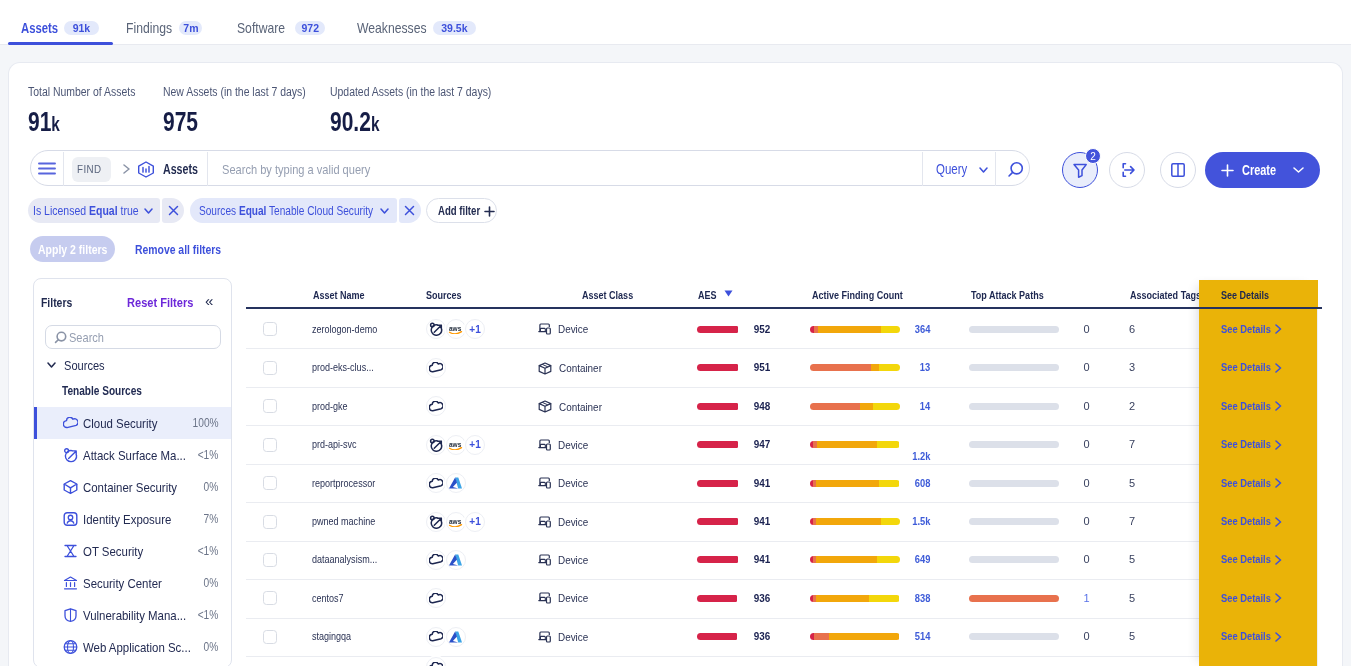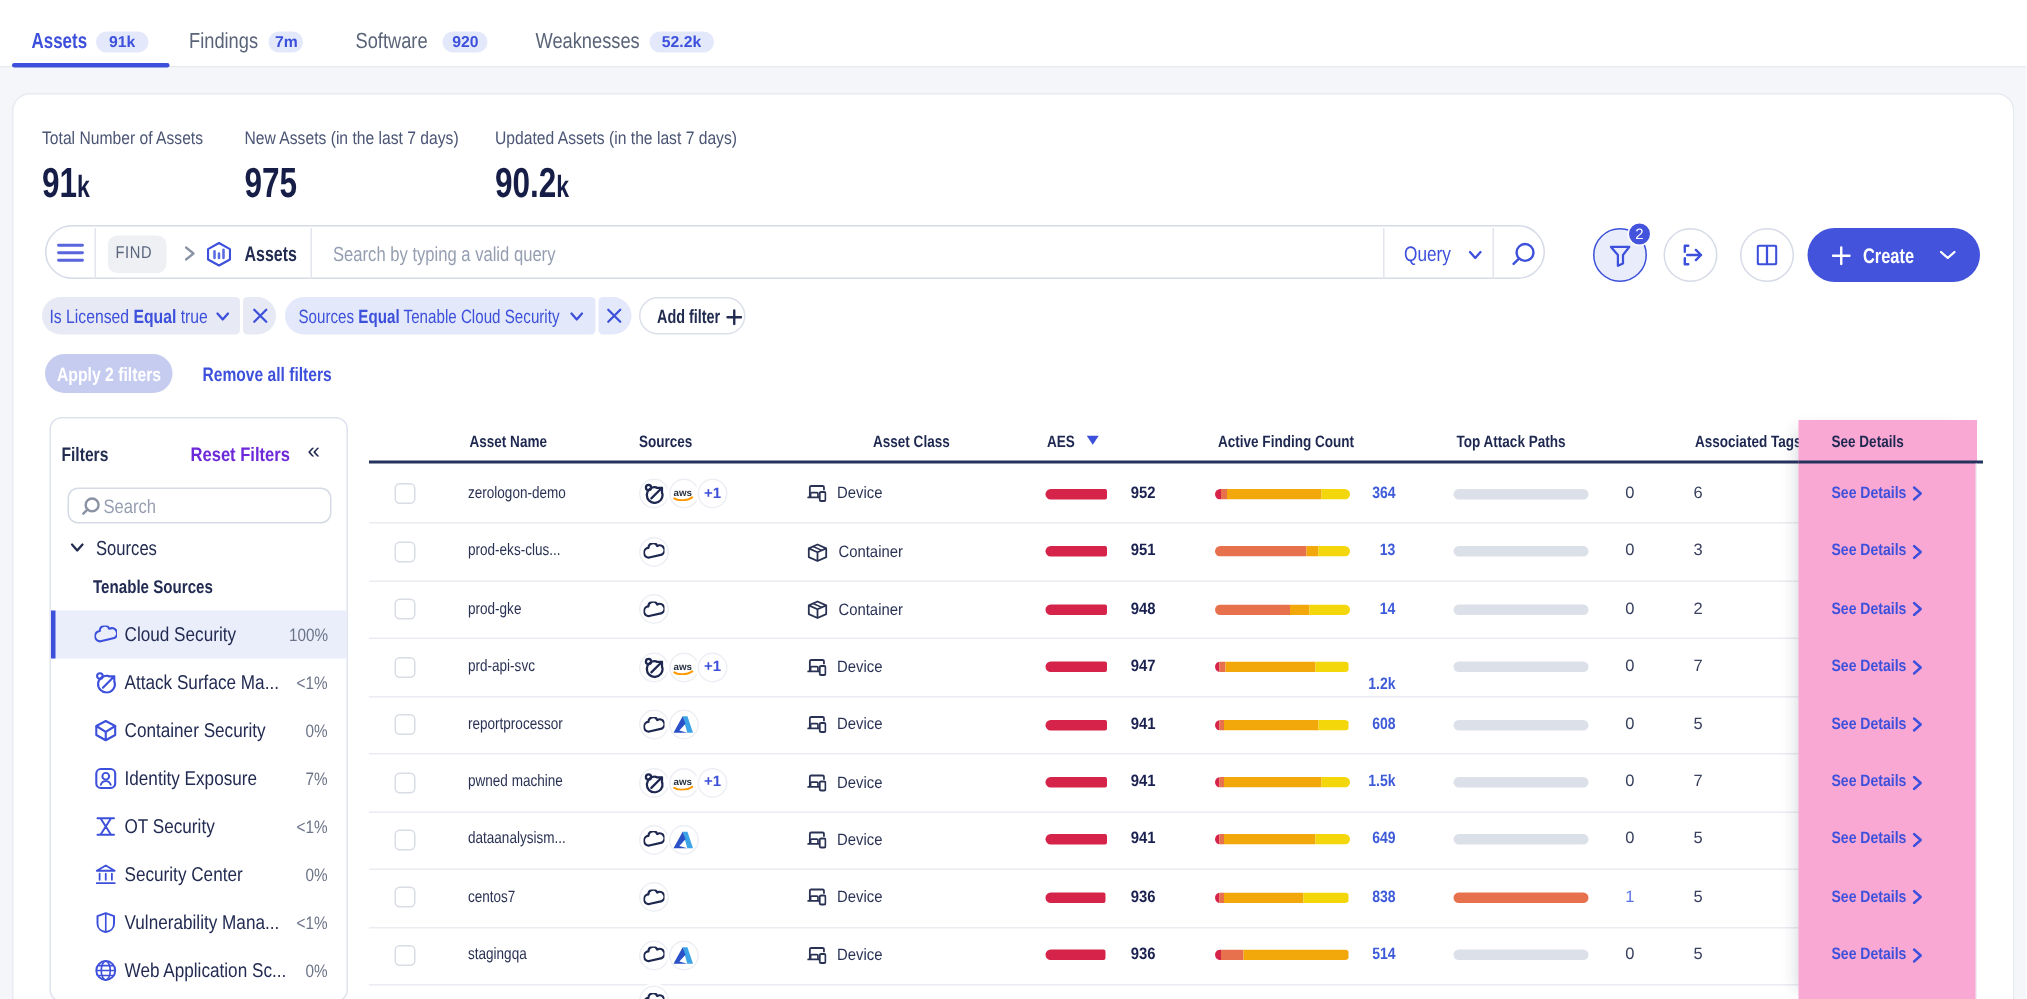--- a/index.html
+++ b/index.html
@@ -34,34 +34,34 @@
 .aname{position:absolute;left:312px;font-size:11px;color:#2A3254;white-space:nowrap;}
 .srcc{position:absolute;width:20px;height:20px;border-radius:50%;border:1px solid #EDEFF4;background:#fff;box-shadow:0 0 0 1.5px #fff;display:flex;align-items:center;justify-content:center;}
 .aclass{position:absolute;left:538px;display:flex;align-items:center;font-size:11px;color:#2A3254;}
 .aesbar{position:absolute;left:697px;height:7px;background:#D62349;border-radius:4px 1.5px 1.5px 4px;}
 .aesnum{position:absolute;left:697px;width:73px;text-align:right;font-size:11px;font-weight:700;color:#1A2150;}
 .afcbar{position:absolute;left:810px;width:90px;height:7px;border-radius:4px;overflow:hidden;display:flex;}
 .afcnum{position:absolute;left:845px;width:85px;text-align:right;font-size:11px;font-weight:700;color:#3D5BD8;}
 .tapbar{position:absolute;left:969px;width:90px;height:7px;border-radius:4px;background:#DCE0E9;}
 .tapnum{position:absolute;left:1083.5px;font-size:11px;color:#39415F;}
 .tagnum{position:absolute;left:1129px;font-size:11px;color:#39415F;}
-.sticky{position:absolute;left:1199px;top:280px;width:119px;height:386px;background:#f9a8d4;box-shadow:-7px 0 10px -6px rgba(30,38,70,0.18);}
+.sticky{position:absolute;left:1199px;top:280px;width:119px;height:386px;background:#eab308;box-shadow:-7px 0 10px -6px rgba(30,38,70,0.18);}
 .seedet{position:absolute;left:22px;color:#3D50DB;font-size:11px;font-weight:700;white-space:nowrap;display:flex;align-items:center;}
 </style></head><body>
 <div id="app">
 <div class="greyzone"></div>
 <div class="card"></div>
 <div class="tablbl" style="left:21px;font-weight:700;color:#3D50DB;"><span style="display:inline-block;transform:scaleX(0.78);transform-origin:0 50%;white-space:nowrap;">Assets</span></div>
 <div class="badge" style="left:63.7px;width:35.5px;">91k</div>
 <div class="tablbl" style="left:125.5px;"><span style="display:inline-block;transform:scaleX(0.84);transform-origin:0 50%;white-space:nowrap;">Findings</span></div>
 <div class="badge" style="left:179.4px;width:23px;">7m</div>
 <div class="tablbl" style="left:237.3px;"><span style="display:inline-block;transform:scaleX(0.84);transform-origin:0 50%;white-space:nowrap;">Software</span></div>
-<div class="badge" style="left:295.3px;width:30px;">920</div>
+<div class="badge" style="left:295.3px;width:30px;">972</div>
 <div class="tablbl" style="left:356.5px;"><span style="display:inline-block;transform:scaleX(0.84);transform-origin:0 50%;white-space:nowrap;">Weaknesses</span></div>
-<div class="badge" style="left:433.2px;width:42.4px;">52.2k</div>
+<div class="badge" style="left:433.2px;width:42.4px;">39.5k</div>
 <div class="abs" style="left:0;top:44px;width:1351px;height:1px;background:#E8EAF0;"></div>
 <div class="abs" style="left:8px;top:42px;width:105px;height:3px;background:#3D50DB;border-radius:2px;"></div>
 <div class="statlbl" style="left:28px;"><span style="display:inline-block;transform:scaleX(0.87);transform-origin:0 50%;white-space:nowrap;">Total Number of Assets</span></div>
 <div class="statnum" style="left:28px;"><span style="display:inline-block;transform:scaleX(0.75);transform-origin:0 50%;white-space:nowrap;">91<span class="suf">k</span></span></div>
 <div class="statlbl" style="left:163px;"><span style="display:inline-block;transform:scaleX(0.87);transform-origin:0 50%;white-space:nowrap;">New Assets (in the last 7 days)</span></div>
 <div class="statnum" style="left:163px;"><span style="display:inline-block;transform:scaleX(0.75);transform-origin:0 50%;white-space:nowrap;">975</span></div>
 <div class="statlbl" style="left:330px;"><span style="display:inline-block;transform:scaleX(0.87);transform-origin:0 50%;white-space:nowrap;">Updated Assets (in the last 7 days)</span></div>
 <div class="statnum" style="left:330px;"><span style="display:inline-block;transform:scaleX(0.75);transform-origin:0 50%;white-space:nowrap;">90.2<span class="suf">k</span></span></div>
 <div class="sbar">
 <div class="abs" style="left:7px;top:11px;">

